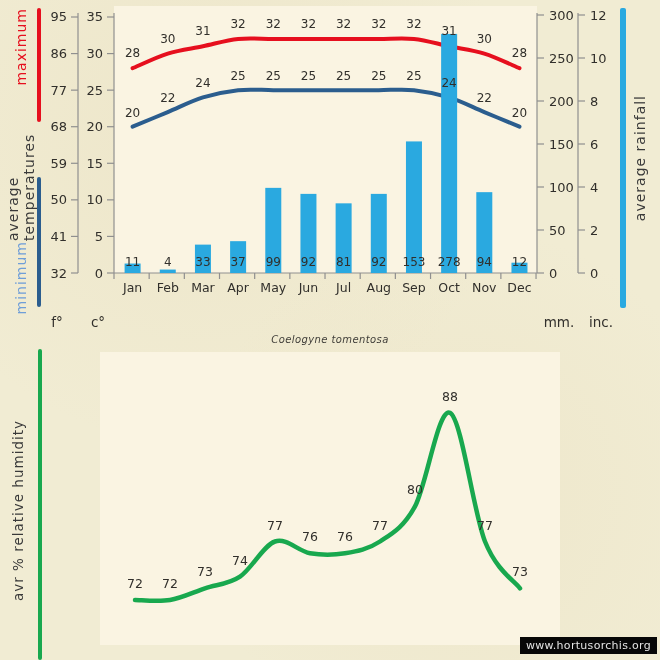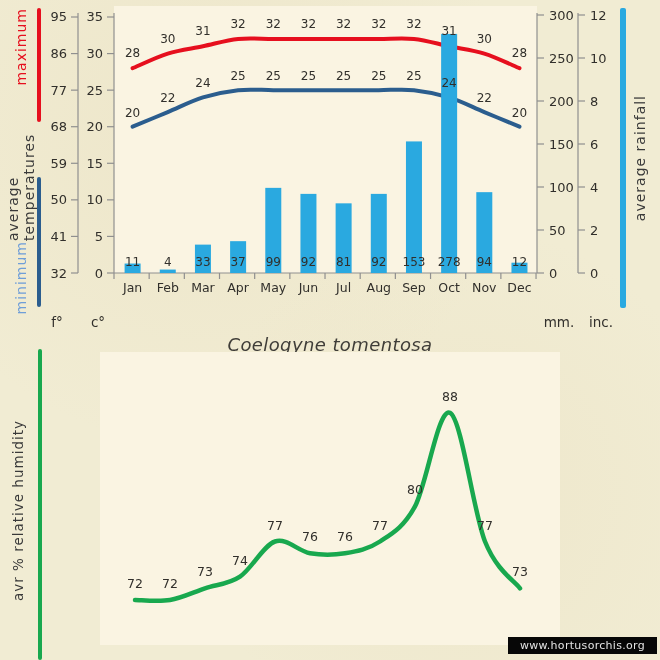--- a/index.html
+++ b/index.html
@@ -15,23 +15,23 @@
   #temp-titles .max{color:#e60f1e;}
   #temp-titles .min{color:#6f9ed8;}
   #rain-title{position:absolute;left:632px;top:95px;font-size:14px;color:#3a3a3a;}
   #hum-title{position:absolute;left:10px;top:420px;font-size:13.5px;color:#3a3a3a;}
   .seg{position:absolute;border-radius:2px;}
   #seg-max{left:37px;top:8px;width:4px;height:114px;}
   #seg-min{left:37px;top:177px;width:4px;height:130px;}
   #seg-rain{left:620px;top:8px;width:6px;height:300px;}
   #seg-hum{left:38px;top:349px;width:4px;height:311px;}
   #species-title{position:absolute;left:0;top:334px;width:660px;text-align:center;
-    font-style:italic;font-size:18px;color:#3f3d38;letter-spacing:.4px;}
+    font-style:italic;font-size:10px;color:#3f3d38;letter-spacing:.4px;}
   #watermark{position:absolute;right:3px;bottom:6px;background:#070707;color:#e3e3e3;
-    font-size:11px;padding:2px 12px;letter-spacing:.3px;}
+    font-size:11px;padding:2px 6px;letter-spacing:.3px;}
 </style>
 </head>
 <body>
 
 <div class="canvas">
 
   <div id="temp-titles" class="side-col">
     <span class="rot max">maximum</span>
     <span class="rot">average temperatures</span>
     <span class="rot min">minimum</span>

